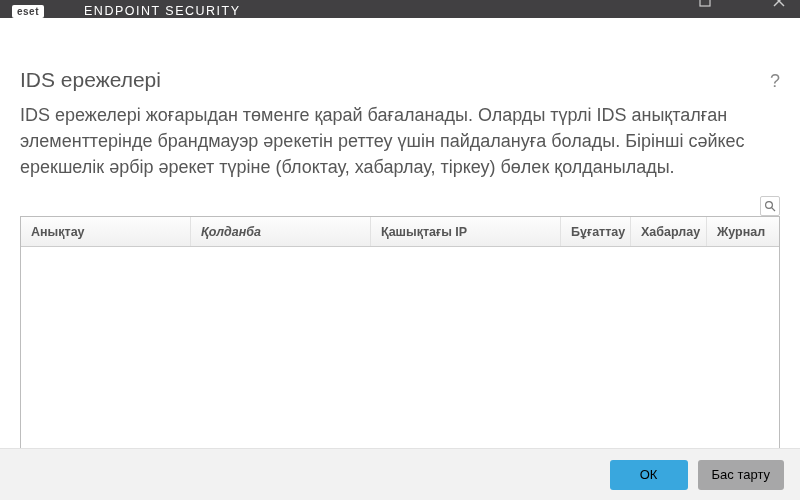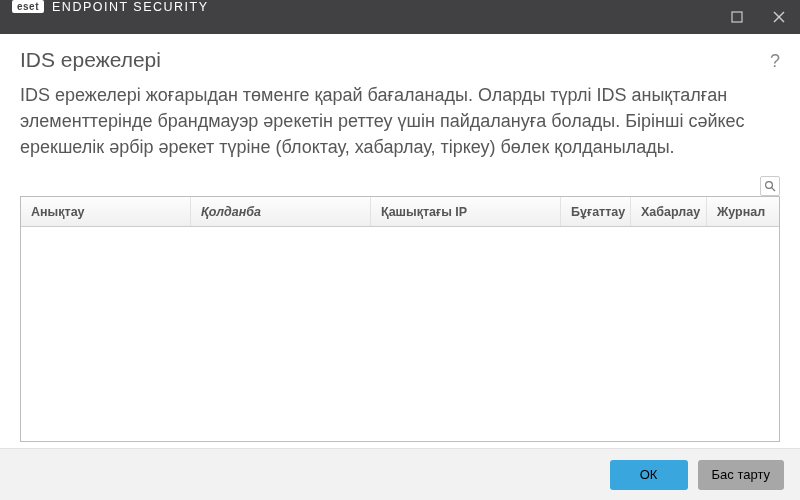--- a/index.html
+++ b/index.html
@@ -6,26 +6,27 @@
   body {
     font-family: "Segoe UI", Arial, sans-serif;
     background: #fff;
     width: 800px;
     height: 500px;
     overflow: hidden;
     color: #333;
     font-size: 13px;
   }
   .titlebar {
-    height: 34px;
+    height: 18px;
     background: #414042;
     color: #fff;
     display: flex;
-    align-items: flex-start;
+    align-items: flex-end;
     padding: 0 0 0 12px;
+    gap: 32px;
   }
   .brand-badge {
     background: #fff;
     color: #414042;
     font-weight: 700;
     font-size: 10px;
     letter-spacing: 0.5px;
     padding: 1px 5px;
     border-radius: 2px;
     margin-right: 8px;
@@ -46,20 +47,21 @@
     cursor: pointer;
   }
   .win-btn svg { stroke: #ccc; }
   .content {
     padding: 14px 20px 0 20px;
   }
   .header-row {
     display: flex;
     align-items: flex-end;
     margin-bottom: 10px;
+    margin-top: 36px;
   }
   .page-title {
     font-size: 21px;
     color: #555;
     font-weight: 400;
   }
   .help-icon {
     margin-left: auto;
     color: #888;
     font-size: 18px;

